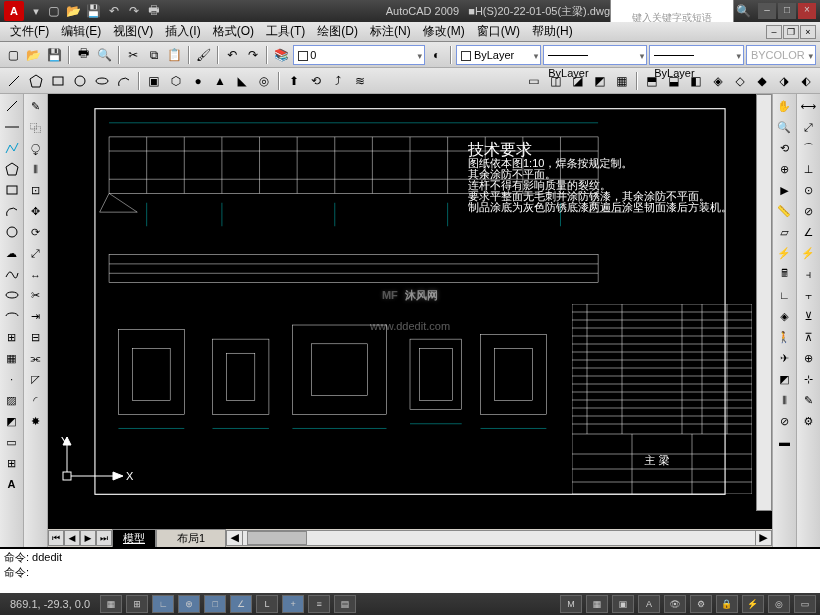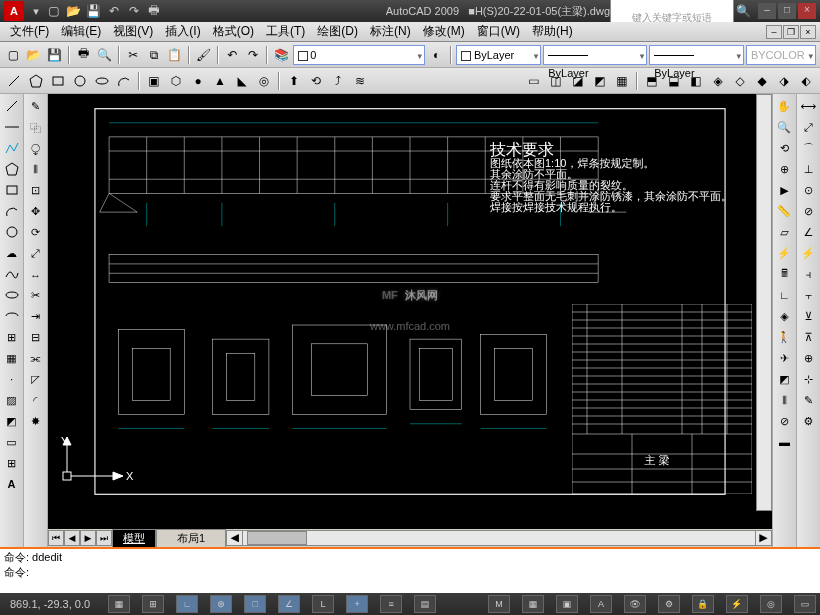--- a/index.html
+++ b/index.html
@@ -54,25 +54,25 @@
 .hscroll-row { height: 18px; background: #d4d0c8; display: flex; align-items: center; }
 .tab-btns { display: flex; }
 .tab-nav { width: 16px; height: 16px; background: #ddd; border: 1px solid #888; text-align: center; line-height: 14px; font-size: 9px; cursor: pointer; }
 .model-tab { padding: 1px 10px; background: #000; color: #fff; border: 1px solid #888; font-size: 11px; cursor: pointer; text-decoration: underline; }
 .layout-tab { padding: 1px 20px; background: #d4d0c8; border: 1px solid #888; font-size: 11px; cursor: pointer; }
 .scrollbar-h { flex: 1; height: 16px; background: #e8e8e8; border: 1px solid #888; position: relative; }
 .scrollbar-h .thumb { position: absolute; left: 20px; width: 60px; top: 0; bottom: 0; background: #c0c0c0; border: 1px solid #888; }
 .vscroll { width: 16px; background: #e8e8e8; border: 1px solid #888; position: absolute; right: 0; top: 0; bottom: 18px; }
 
 
-.cmdline { height: 46px; background: #fff; border-top: 2px solid #f97316; padding: 1px 4px; font-family: SimSun, monospace; font-size: 12px; overflow: hidden; }
+.cmdline { height: 46px; background: #fff; border-top: 2px solid #000000; padding: 1px 4px; font-family: SimSun, monospace; font-size: 12px; overflow: hidden; }
 .cmdline .line { white-space: nowrap; line-height: 15px; }
 
 
-.statusbar { height: 22px; background: linear-gradient(#3a3a3a,#2a2a2a); display: flex; align-items: center; color: #ccc; padding: 0 4px; gap: 12px; }
+.statusbar { height: 22px; background: linear-gradient(#3a3a3a,#2a2a2a); display: flex; align-items: center; color: #ccc; padding: 0 4px; gap: 4px; }
 .coords { font-size: 11px; padding: 0 6px; }
 .status-btn { width: 22px; height: 18px; background: #444; border: 1px solid #666; display: flex; align-items: center; justify-content: center; font-size: 9px; cursor: pointer; }
 .status-btn.on { background: #5a7aa0; }
 .status-sep { flex: 1; }
 
 
 .tech-req { position: absolute; right: 40px; top: 50px; color: #fff; font-size: 8px; line-height: 11px; font-family: SimSun; }
 .tech-req .title { font-size: 16px; margin-bottom: 3px; }
 
 
@@ -366,21 +366,21 @@
           </g>
         </svg>
       </div>
 
       <div class="tech-req">
         <div class="title">技术要求</div>
         <div>图纸依本图1:10，焊条按规定制。</div>
         <div>其余涂防不平面。</div>
         <div>连杆不得有影响质量的裂纹。</div>
         <div>要求平整面无毛刺并涂防锈漆，其余涂防不平面。</div>
-        <div>焊接按焊接技术规程执行。</div>
+        <div>制品涂底为灰色防锈底漆两遍后涂坚韧面漆后方装机。</div>
       </div>
 
       <div class="titleblock">
         <svg viewBox="0 0 180 190">
           <g stroke="#fff" stroke-width="0.5" fill="none">
             <rect x="0" y="0" width="180" height="190"></rect>
 
             <g>
               <line x1="0" y1="8" x2="180" y2="8"></line>
                 <line x1="0" y1="16" x2="180" y2="16"></line>
@@ -411,21 +411,21 @@
             <line x1="60" y1="130" x2="60" y2="190"></line>
             <line x1="120" y1="130" x2="120" y2="190"></line>
           </g>
           <text x="85" y="160" fill="#fff" font-size="12" text-anchor="middle">主 梁</text>
         </svg>
       </div>
 
       <div class="watermark">
         <span style="opacity:0.6">MF</span> <span>沐风网</span>
       </div>
-      <div class="watermark-sub">www.mfcad.com</div>
+      <div class="watermark-sub">www.ddedit.com</div>
 
       <div class="ucs">
         <svg viewBox="0 0 80 50">
           <g stroke="#fff" stroke-width="1" fill="none">
             <rect x="5" y="35" width="8" height="8"></rect>
             <line x1="13" y1="39" x2="55" y2="39"></line>
             <polygon points="55,35 65,39 55,43" fill="#fff"></polygon>
             <line x1="9" y1="35" x2="9" y2="8"></line>
             <polygon points="5,8 9,0 13,8" fill="#fff"></polygon>
           </g>

